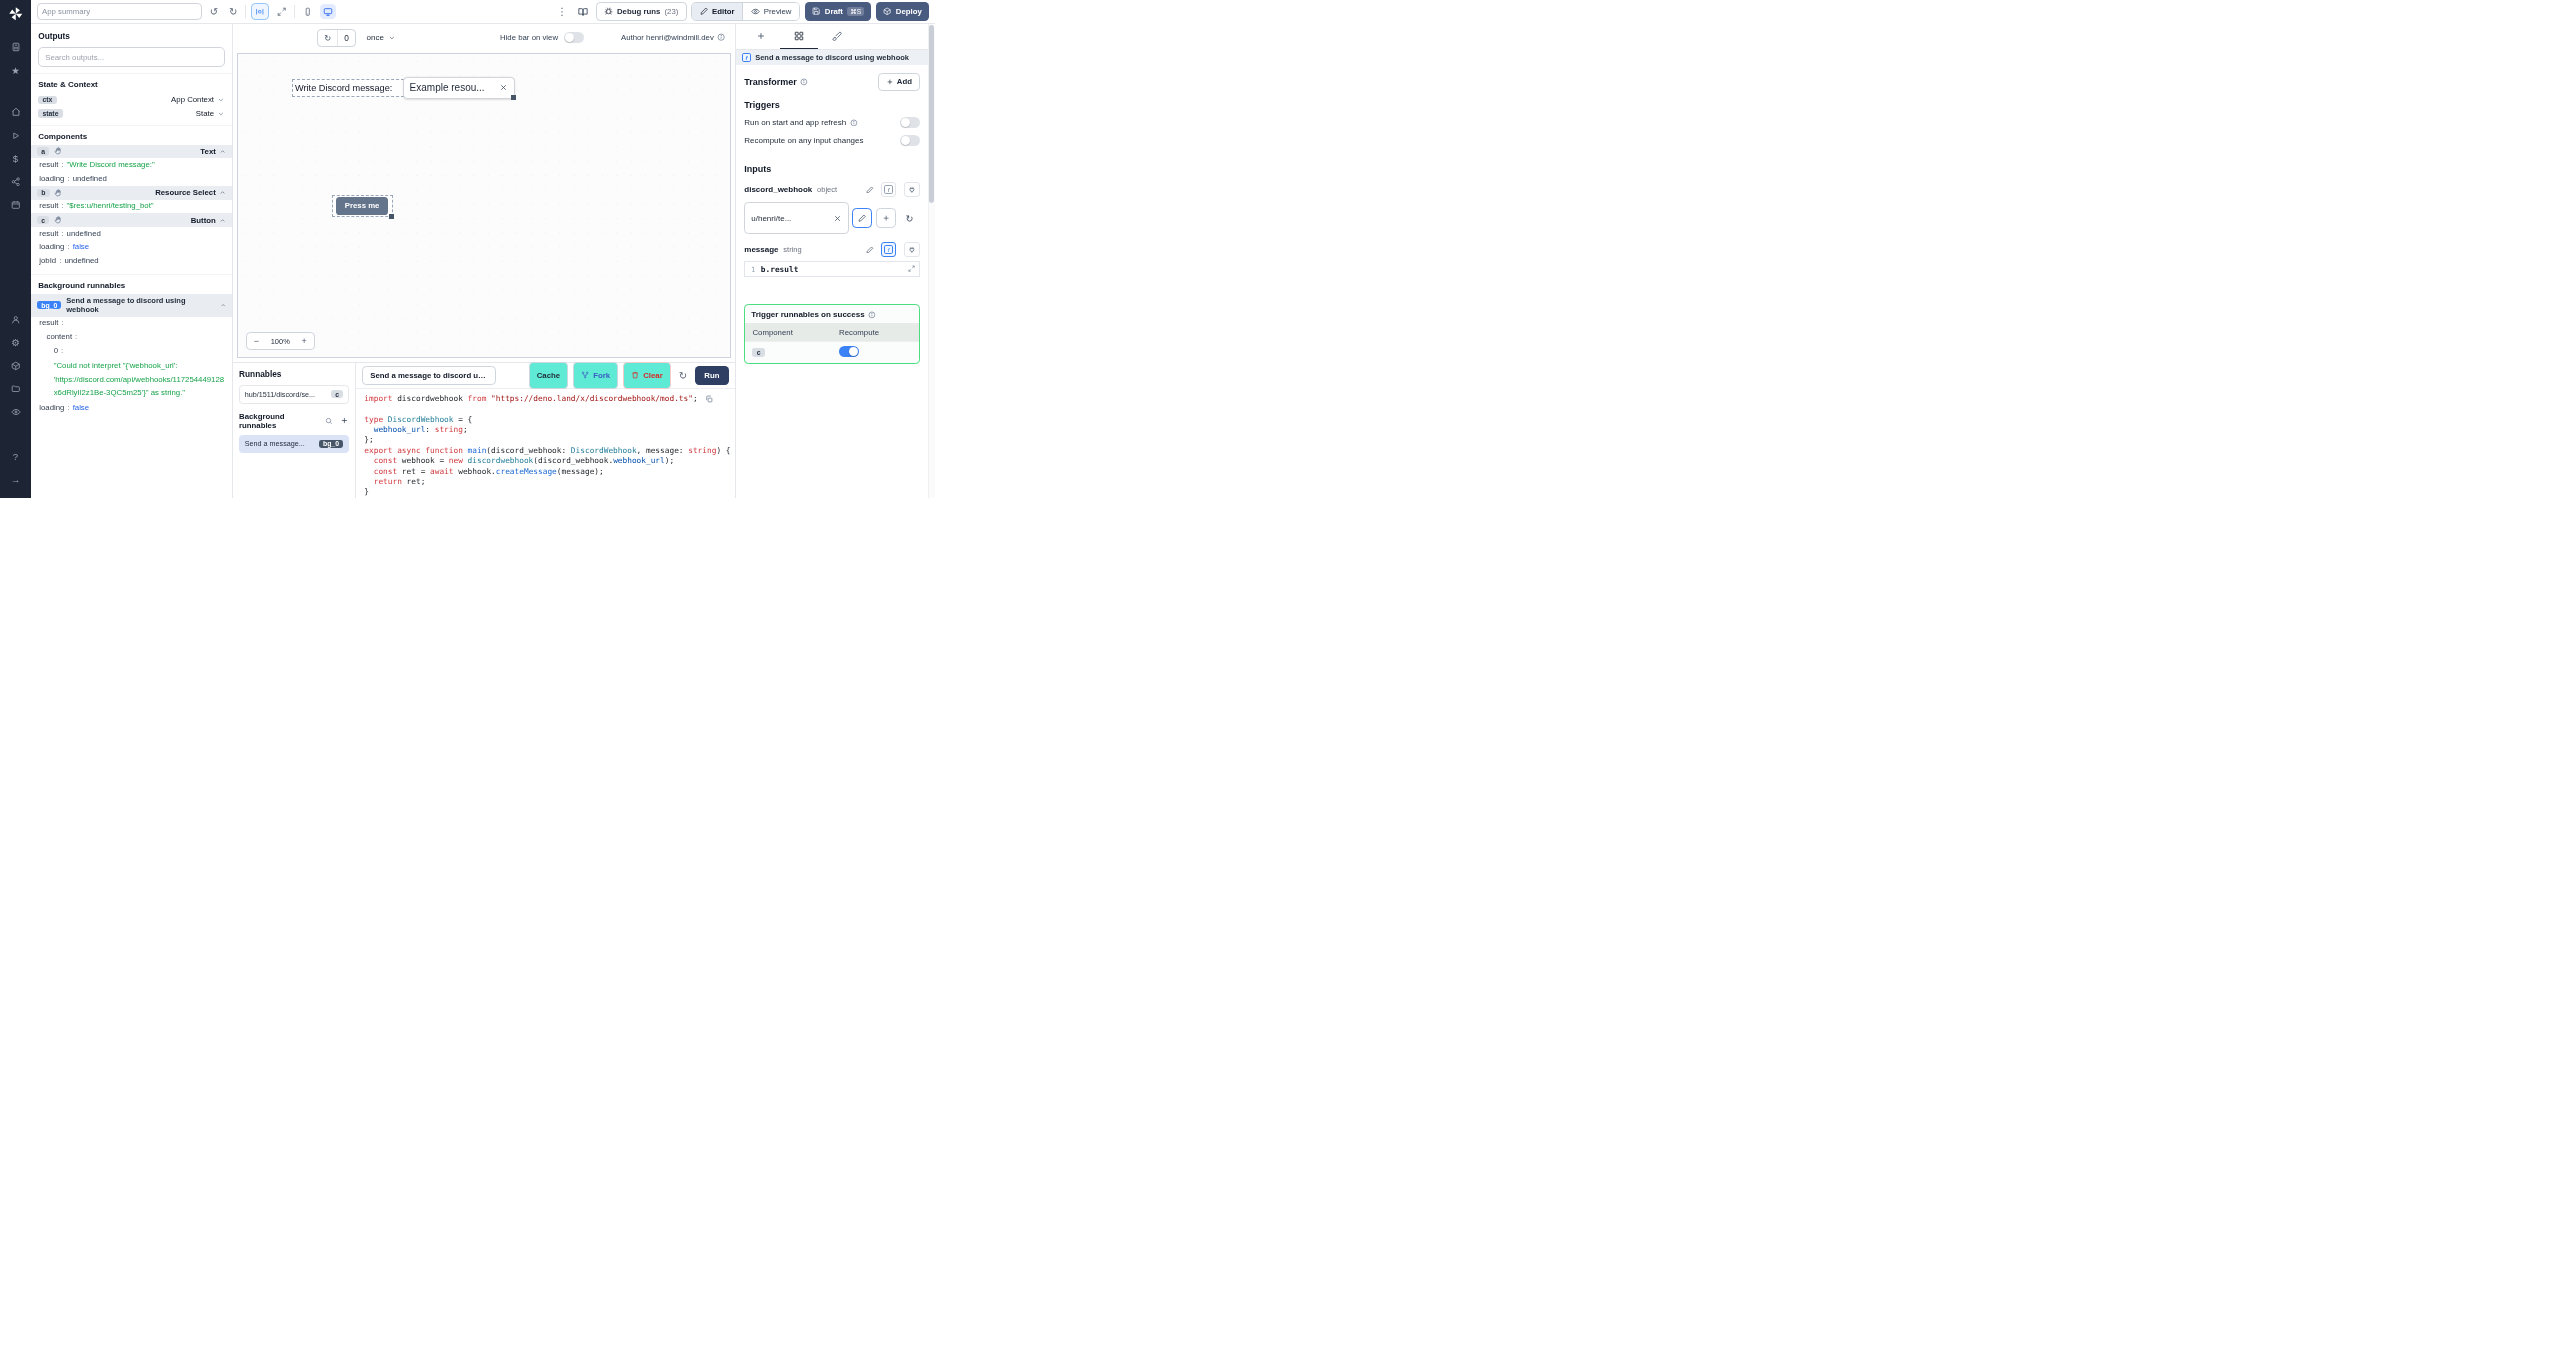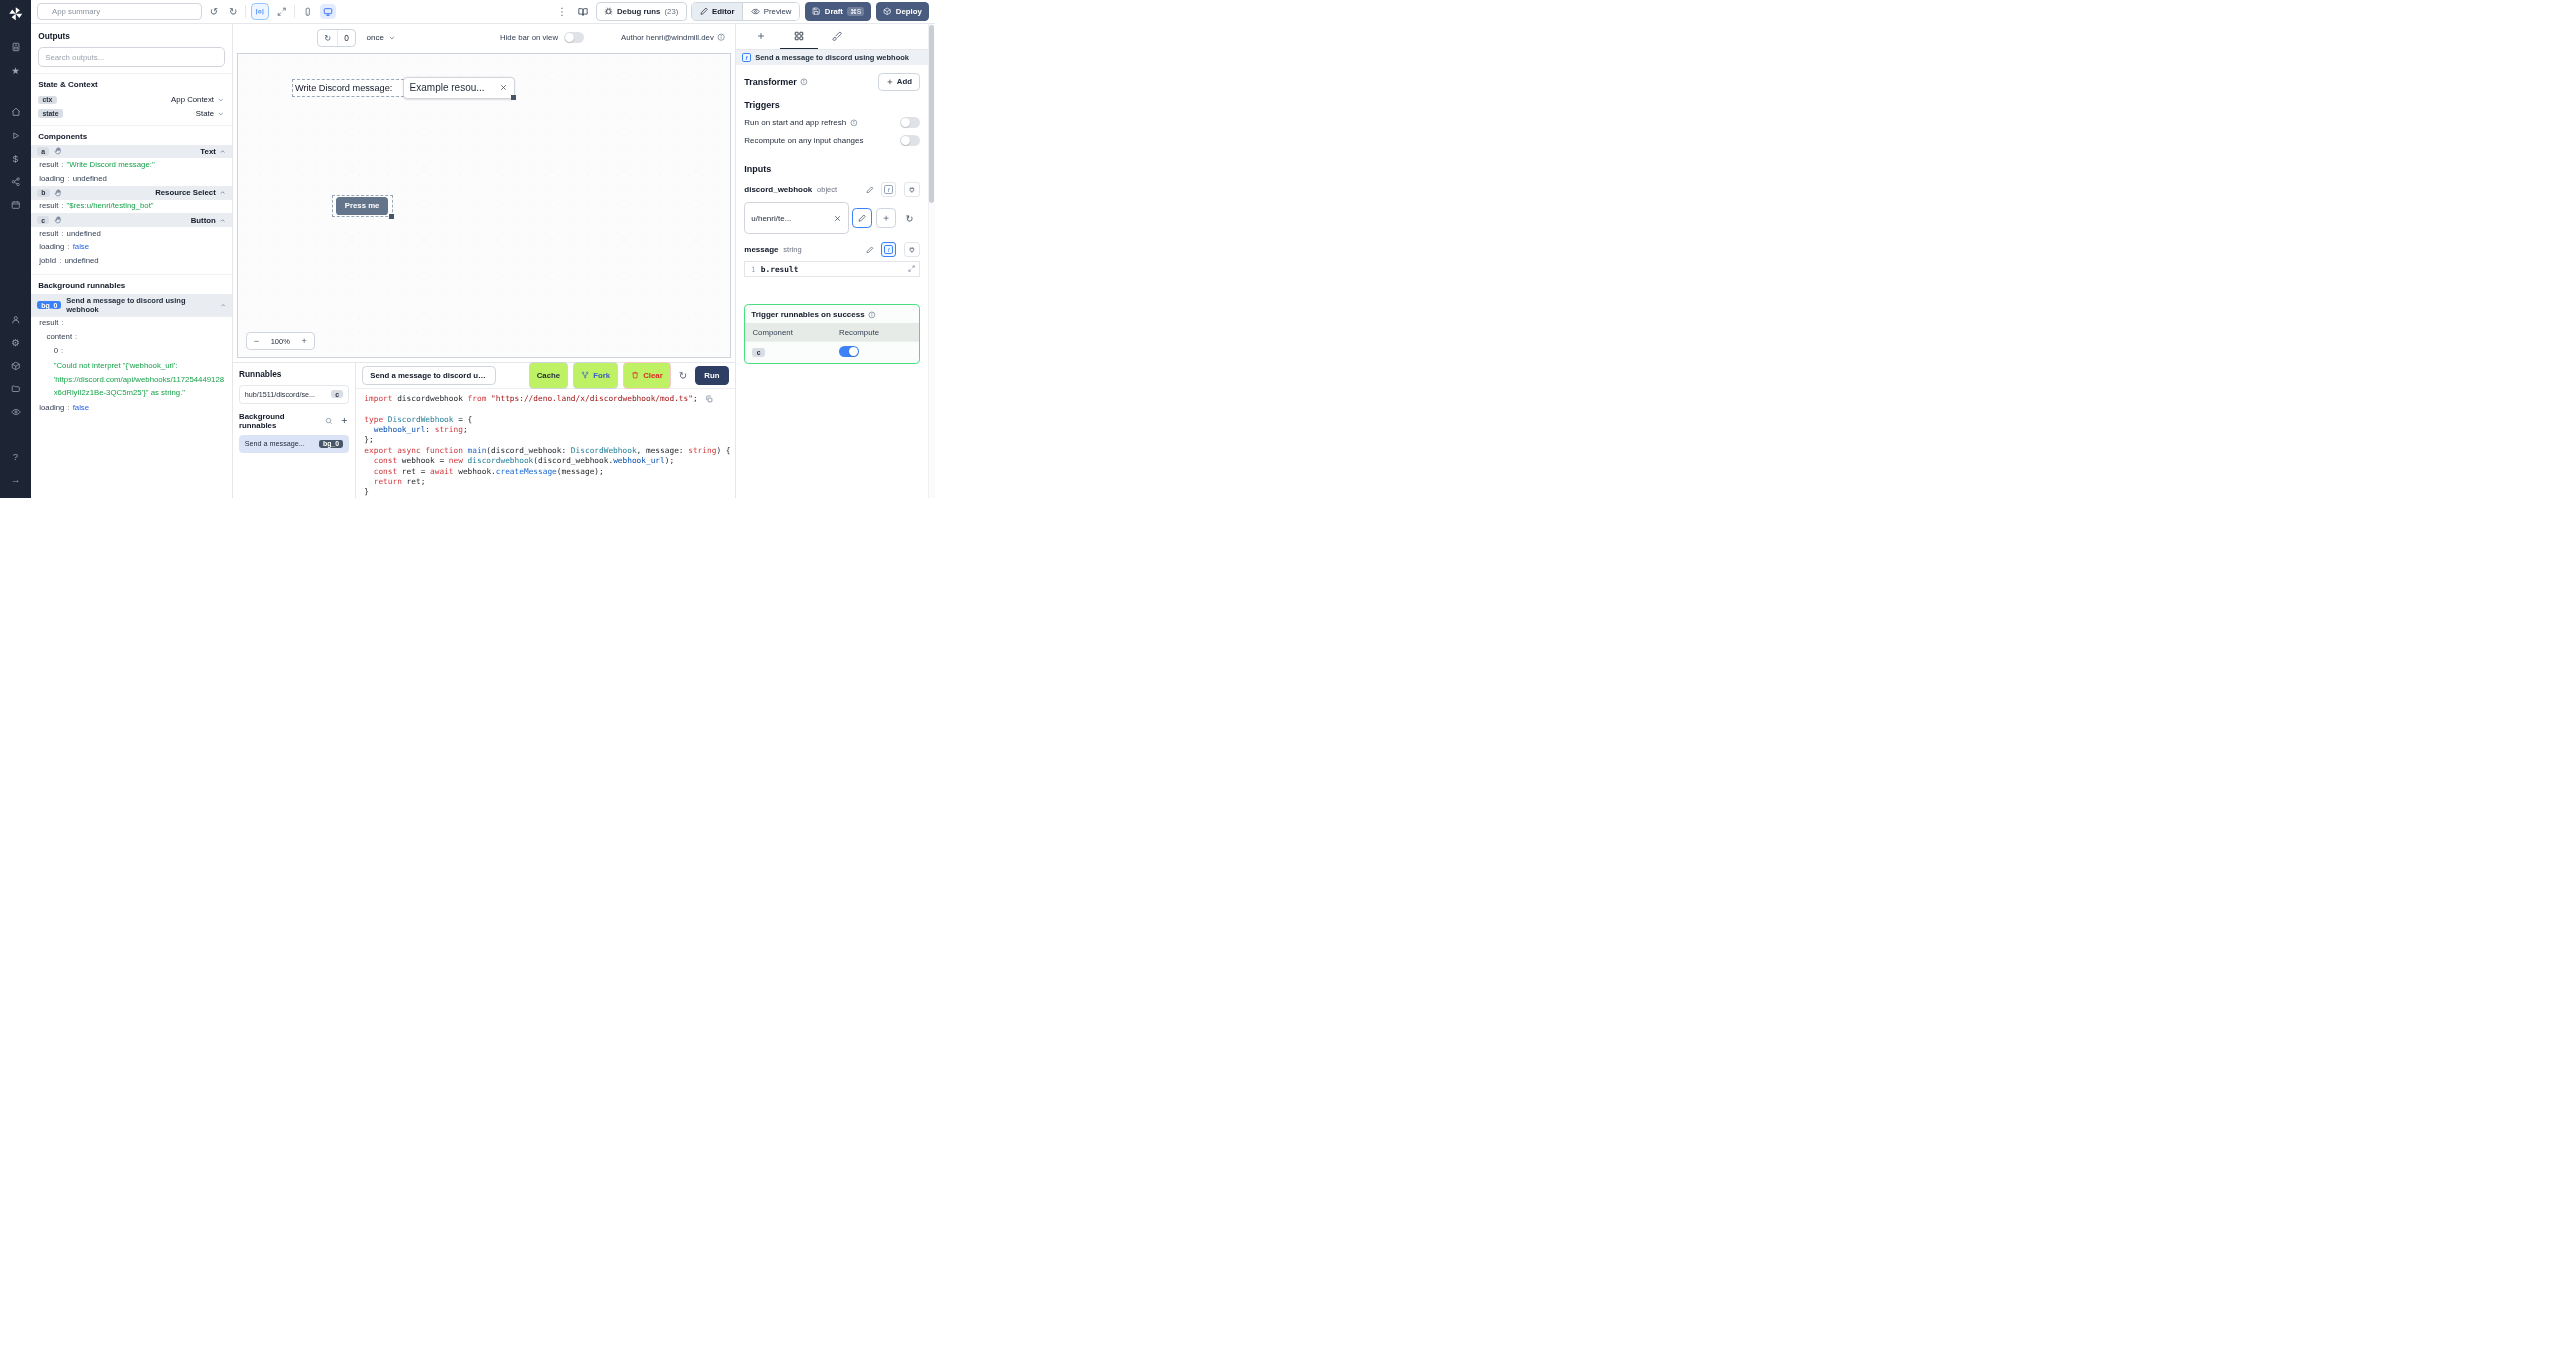--- a/index.html
+++ b/index.html
@@ -11,21 +11,21 @@
   
   .rail { width:31px; background:#1d2433; display:flex; flex-direction:column; align-items:center; padding:6px 0 7.2px; flex-shrink:0; }
   .rail-logo { margin-bottom:14.3px; cursor:pointer; }
   .ric { height:23px; width:100%; display:flex; align-items:center; justify-content:center; color:#9aa4b2; cursor:pointer; }
   .ric .glyph { font-size:9.5px; line-height:1; }
   .rail-gap1 { height:19px; } .rail-flex { flex:1; } .rail-gap2 { height:21.5px; }
 
   
   .main { flex:1; display:flex; flex-direction:column; min-width:0; }
   .topbar { height:24px; border-bottom:0.6px solid #e5e7eb; display:flex; align-items:center; padding:0 6px 0 6px; gap:4.8px; flex-shrink:0; }
-  .summary-input { width:165px; height:17.3px; border:0.6px solid #d1d5db; border-radius:4.2px; padding:0 14px; font-size:7.8px; color:#374151; outline:none; }
+  .summary-input { width:165px; height:17.3px; border:0.6px solid #d1d5db; border-radius:4.2px; padding:0 4px; font-size:7.8px; color:#374151; outline:none; }
   .summary-input::placeholder { color:#8b93a1; }
   .ghost-ic { background:none; border:none; color:#5b6676; font-size:10px; line-height:1; padding:2.4px 3px; cursor:pointer; display:flex; align-items:center; border-radius:3.6px; }
   .vdiv { width:0.6px; height:13px; background:#e5e7eb; }
   .tool-btn { border:0.6px solid #93c5fd; background:#eff6ff; border-radius:4.2px; padding:2.4px 3.6px; cursor:pointer; display:flex; align-items:center; }
   .selected-view { background:#e3ebff; border-radius:4.2px; color:#2563eb; }
   .flex1 { flex:1; }
   .btn { display:flex; align-items:center; gap:4.2px; height:18.5px; padding:0 7.2px; border-radius:4.2px; font-size:7.8px; font-weight:600; cursor:pointer; border:0.6px solid transparent; }
   .btn.outline { background:#fff; border-color:#cfd5dd; color:#1f2937; }
   .btn .muted { color:#6b7280; font-weight:400; }
   .segmented { display:flex; border:0.6px solid #cfd5dd; border-radius:4.8px; overflow:hidden; height:19px; }
@@ -90,21 +90,21 @@
   .runnables h3 { font-size:8.3px; font-weight:700; color:#111827; }
   .run-item { margin-top:6px; display:flex; align-items:center; justify-content:space-between; border:0.6px solid #e5e7eb; border-radius:3.6px; height:18.5px; padding:0 4.8px; font-size:7.2px; color:#1f2937; cursor:pointer; }
   .bg-hdr { margin-top:8.3px; display:flex; align-items:center; gap:3.6px; font-weight:700; font-size:7.8px; color:#111827; }
   .bg-hdr .sp { flex:1; }
   .run-item.selected { background:#dbe3f7; border-color:#dbe3f7; margin-top:4.8px; }
   .truncate { overflow:hidden; text-overflow:ellipsis; white-space:nowrap; }
 
   .editor-panel { flex:1; display:flex; flex-direction:column; min-width:0; }
   .ed-toolbar { height:26px; display:flex; align-items:center; gap:4.8px; padding:0 6px; border-bottom:0.6px solid #eceef1; flex-shrink:0; }
   .ed-tab { border:0.6px solid #cfd5dd; border-radius:4.2px; height:18.5px; display:flex; align-items:center; padding:0 7.2px; max-width:134px; font-size:7.8px; font-weight:600; color:#111827; cursor:pointer; }
-  .sm-btn { display:flex; align-items:center; gap:3.6px; height:27px; padding:0 7.2px; border-radius:4.2px; border:0.6px solid #cfd5dd; background:#bef264; font-size:7.8px; font-weight:600; color:#1f2937; cursor:pointer; }
+  .sm-btn { display:flex; align-items:center; gap:3.6px; height:27px; padding:0 7.2px; border-radius:4.2px; border:0.6px solid #cfd5dd; background:#5eead4; font-size:7.8px; font-weight:600; color:#1f2937; cursor:pointer; }
   .sm-btn.fork { color:#3b5cc4; }
   .sm-btn.clear { color:#dc2626; border-color:#f3caca; }
   .run-btn { background:#2f3f63; color:#fff; border:none; height:18.5px; padding:0 9.5px; border-radius:4.2px; font-size:7.8px; font-weight:700; cursor:pointer; }
   .code-area { flex:1; position:relative; padding:4.8px 0 0 8.3px; overflow:hidden; font-family:"DejaVu Sans Mono", monospace; font-size:7.8px; }
   .code-line { white-space:pre; line-height:10.4px; height:10.4px; overflow:hidden; }
   .tk-kw { color:#d1383d; } .tk-str { color:#a31515; } .tk-ty { color:#267f99; } .tk-fn { color:#1967d2; } .tk-pr { color:#0550ae; } .tk-pl { color:#24292e; }
   .copy-btn { position:absolute; top:6px; right:21.5px; color:#64748b; cursor:pointer; }
 
   
   .right-panel { width:199px; flex-shrink:0; display:flex; flex-direction:column; padding-right:7.2px; }

